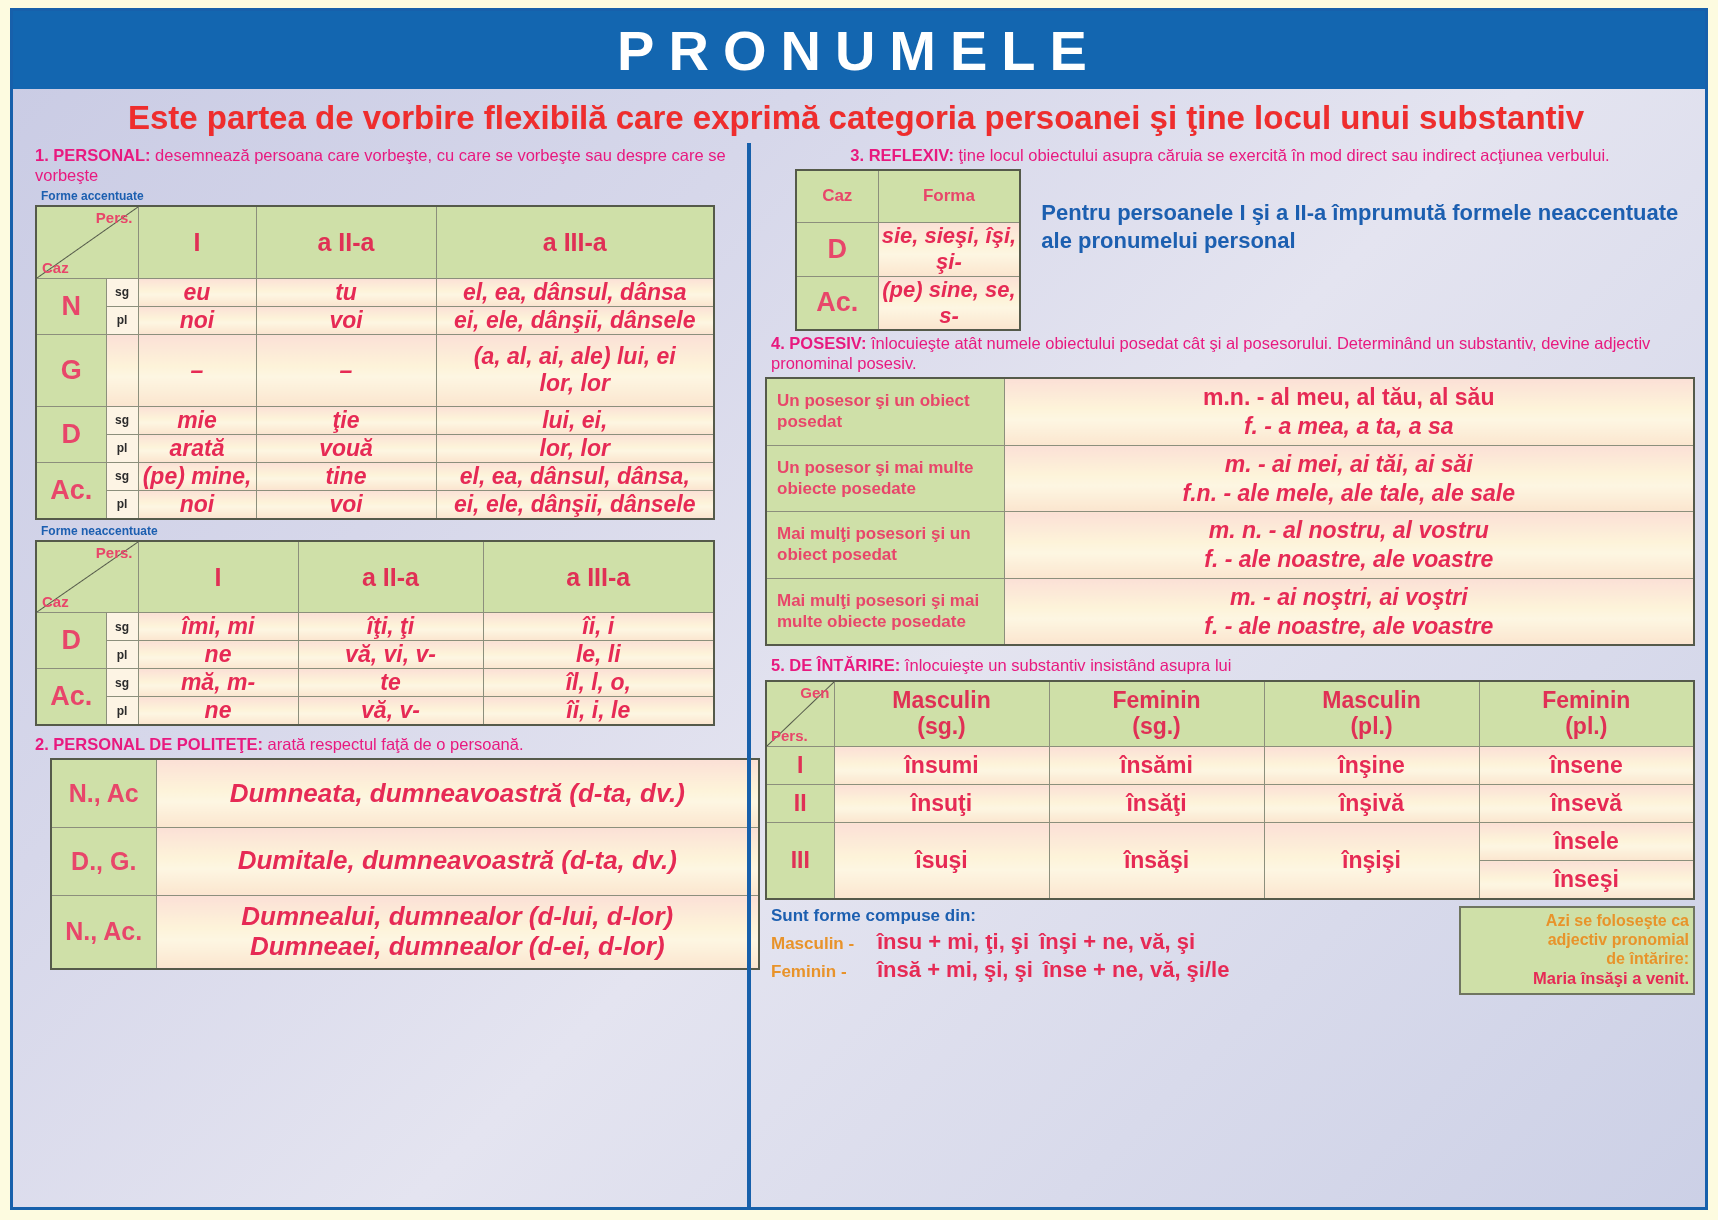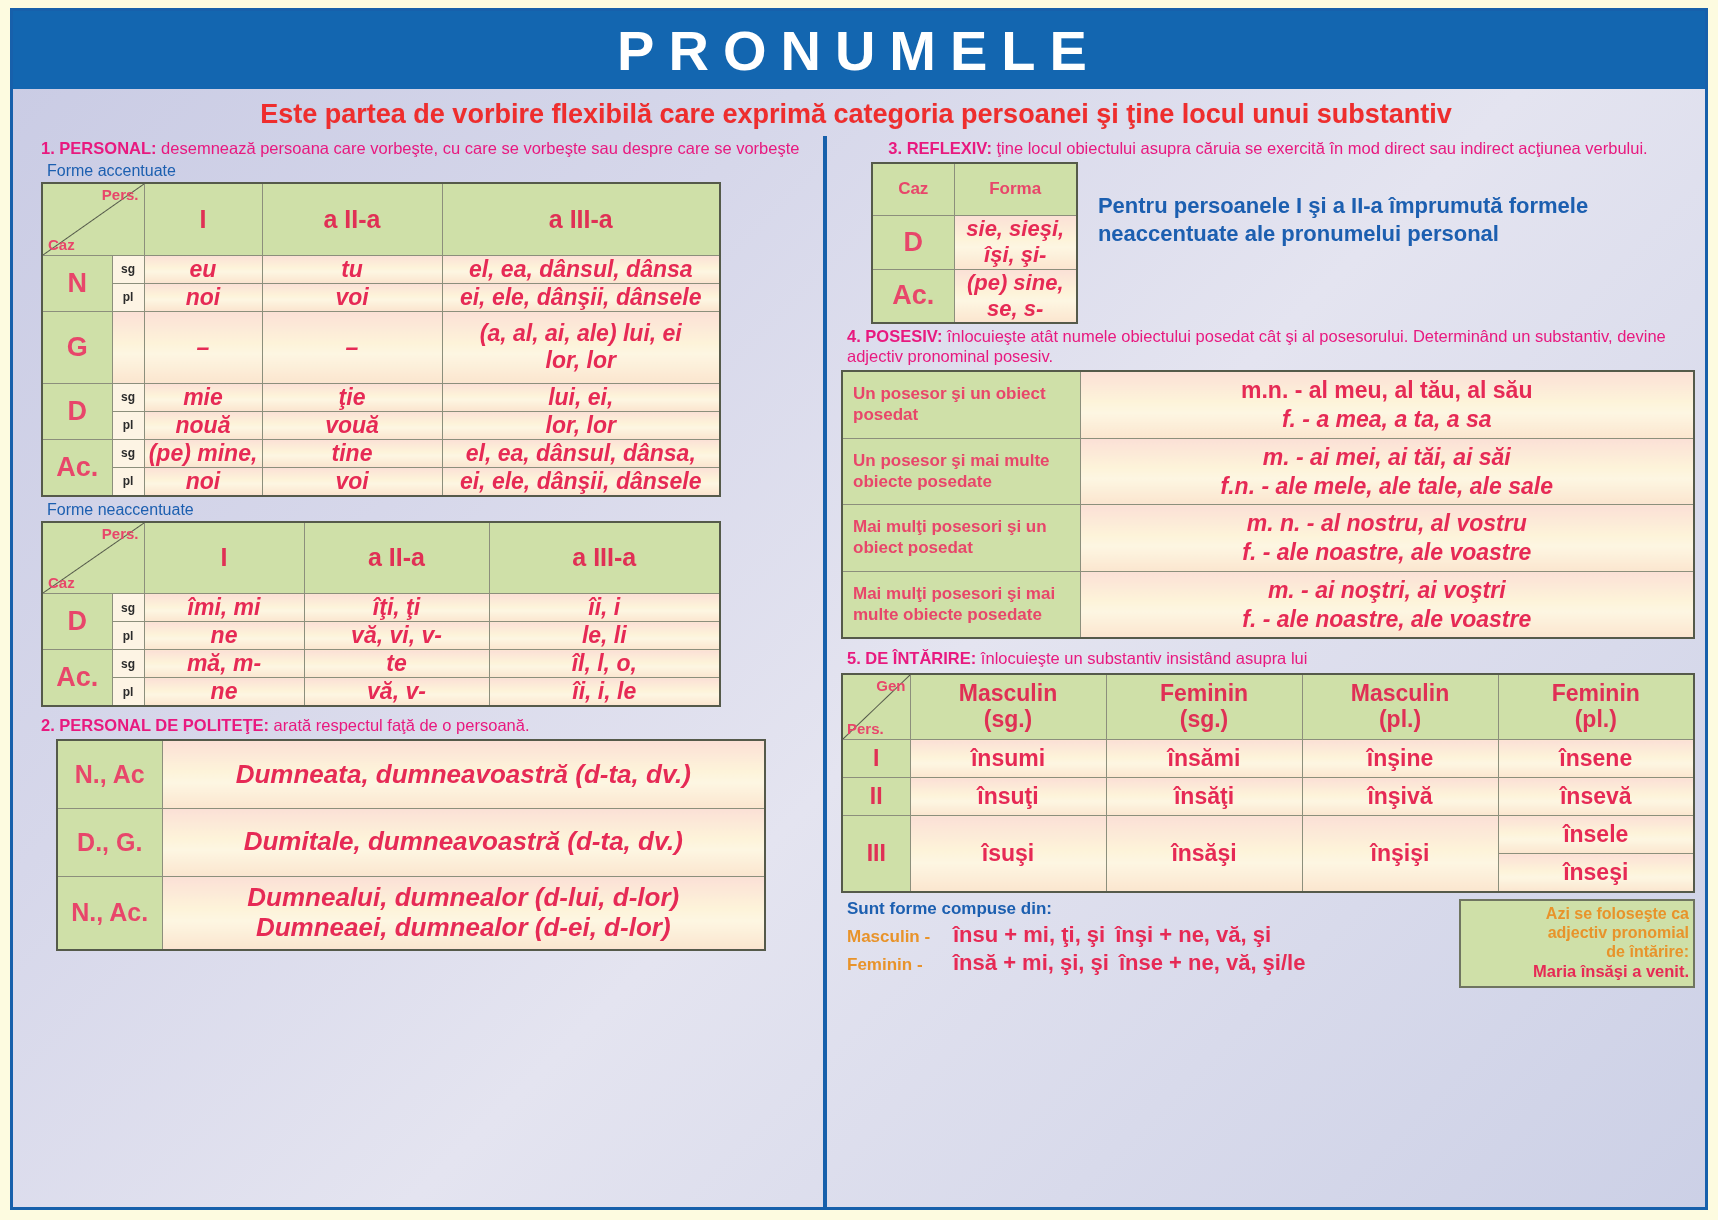--- a/index.html
+++ b/index.html
@@ -31,44 +31,44 @@
   }
   .title-bar .t {
     color: #ffffff;
     font-size: 56px;
     font-weight: bold;
     letter-spacing: 14px;
   }
   .subtitle {
     text-align: center;
     color: #ef2d2d;
-    font-size: 27px;
+    font-size: 33px;
     font-weight: bold;
     padding: 10px 6px 6px 0;
     flex: 0 0 auto;
     text-shadow: 0 0 1px rgba(0,0,0,.1);
   }
   
   .cols { display: flex; flex: 1 1 auto; min-height: 0; }
-  .col-left  { width: 810px; padding: 0 6px 6px 16px; }
+  .col-left  { width: 734px; padding: 0 6px 6px 10px; }
   .col-right { flex: 1; padding: 0 10px 6px 14px; border-left: 4px solid #1760ab; }
 
   .sec-head {
     color: #e8197f;
     font-size: 16.5px;
     font-weight: bold;
     line-height: 1.22;
     margin: 2px 0 4px 12px;
   }
   .sec-head .desc { font-weight: normal; }
   .sec-head.center { text-align: center; margin-left: 0; }
   .minor-head {
     color: #1c5fb0;
-    font-size: 16px;
-    font-weight: normal;
+    font-size: 12px;
+    font-weight: bold;
     margin: 4px 0 2px 18px;
   }
 
   
   table.grid {
     border-collapse: collapse;
     border: 2px solid #555a4a;
     table-layout: fixed;
   }
   table.grid td, table.grid th {
@@ -256,21 +256,21 @@
 
           <tr>
             <td class="lbl" rowspan="2">D</td>
             <td class="sgpl">sg</td>
             <td class="val">mie</td>
             <td class="val">ţie</td>
             <td class="val">lui, ei,</td>
           </tr>
           <tr>
             <td class="sgpl">pl</td>
-            <td class="val">nouă</td>
+            <td class="val">arată</td>
             <td class="val">vouă</td>
             <td class="val">lor, lor</td>
           </tr>
 
           <tr>
             <td class="lbl" rowspan="2">Ac.</td>
             <td class="sgpl">sg</td>
             <td class="val">(pe) mine,</td>
             <td class="val">tine</td>
             <td class="val">el, ea, dânsul, dânsa,</td>

